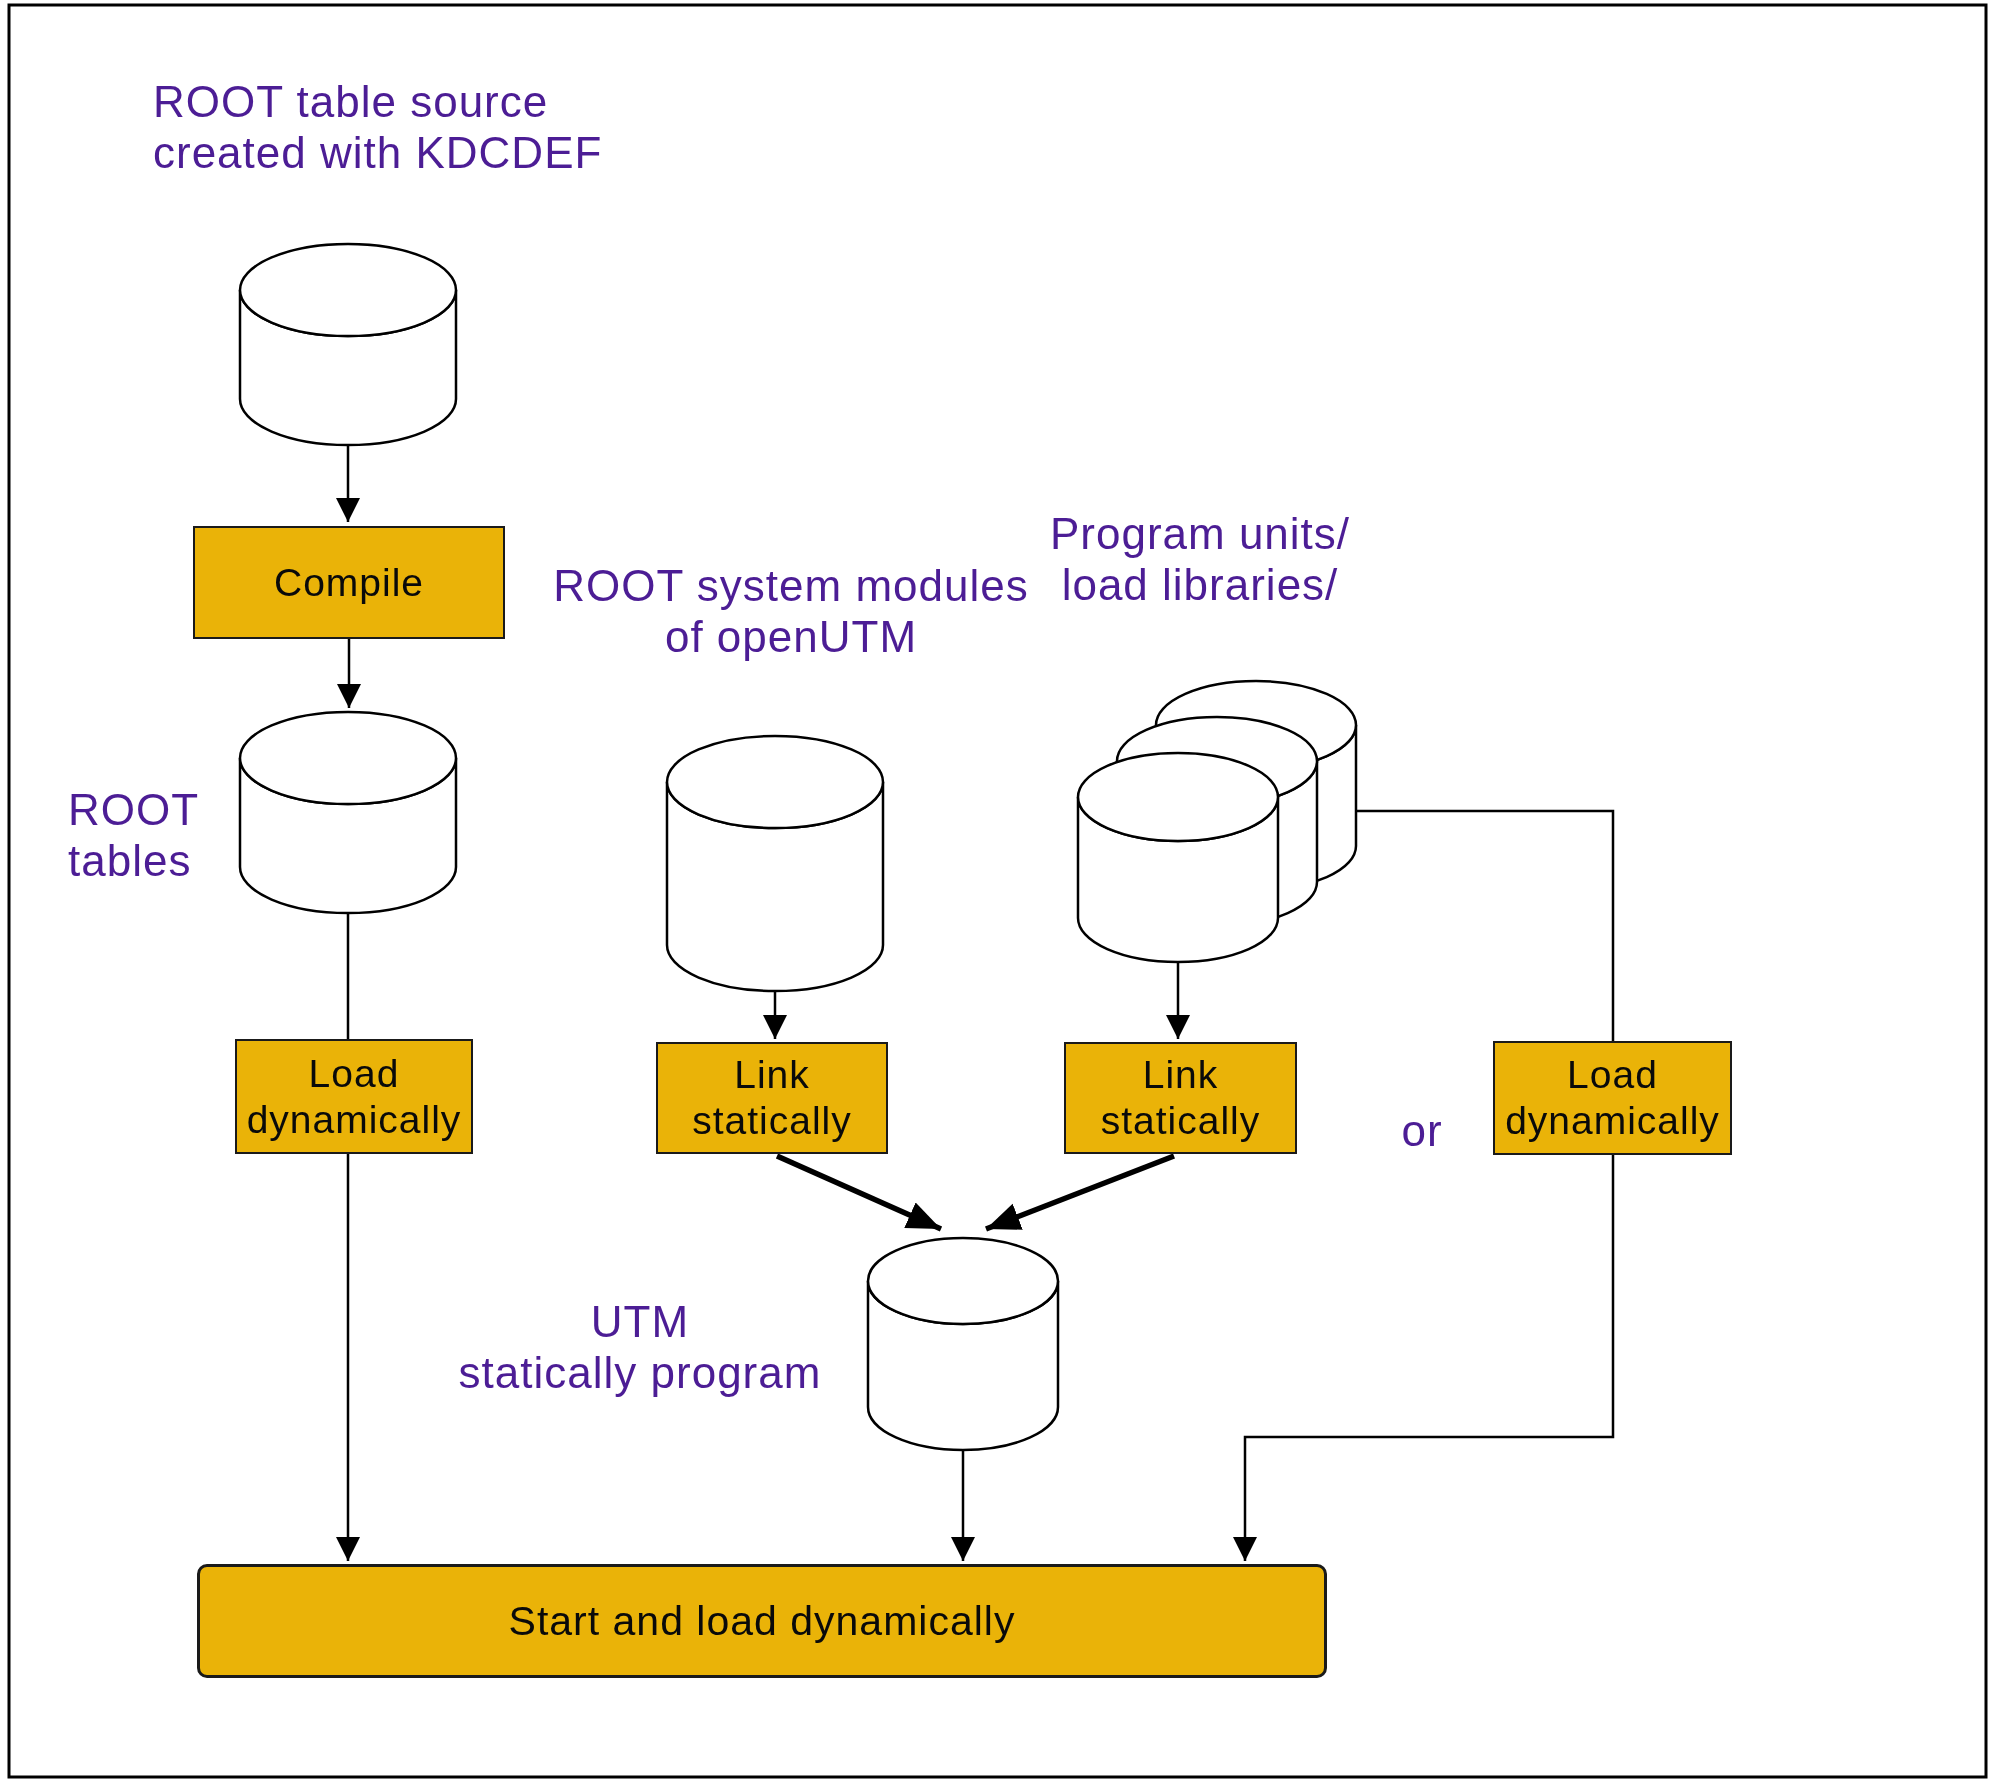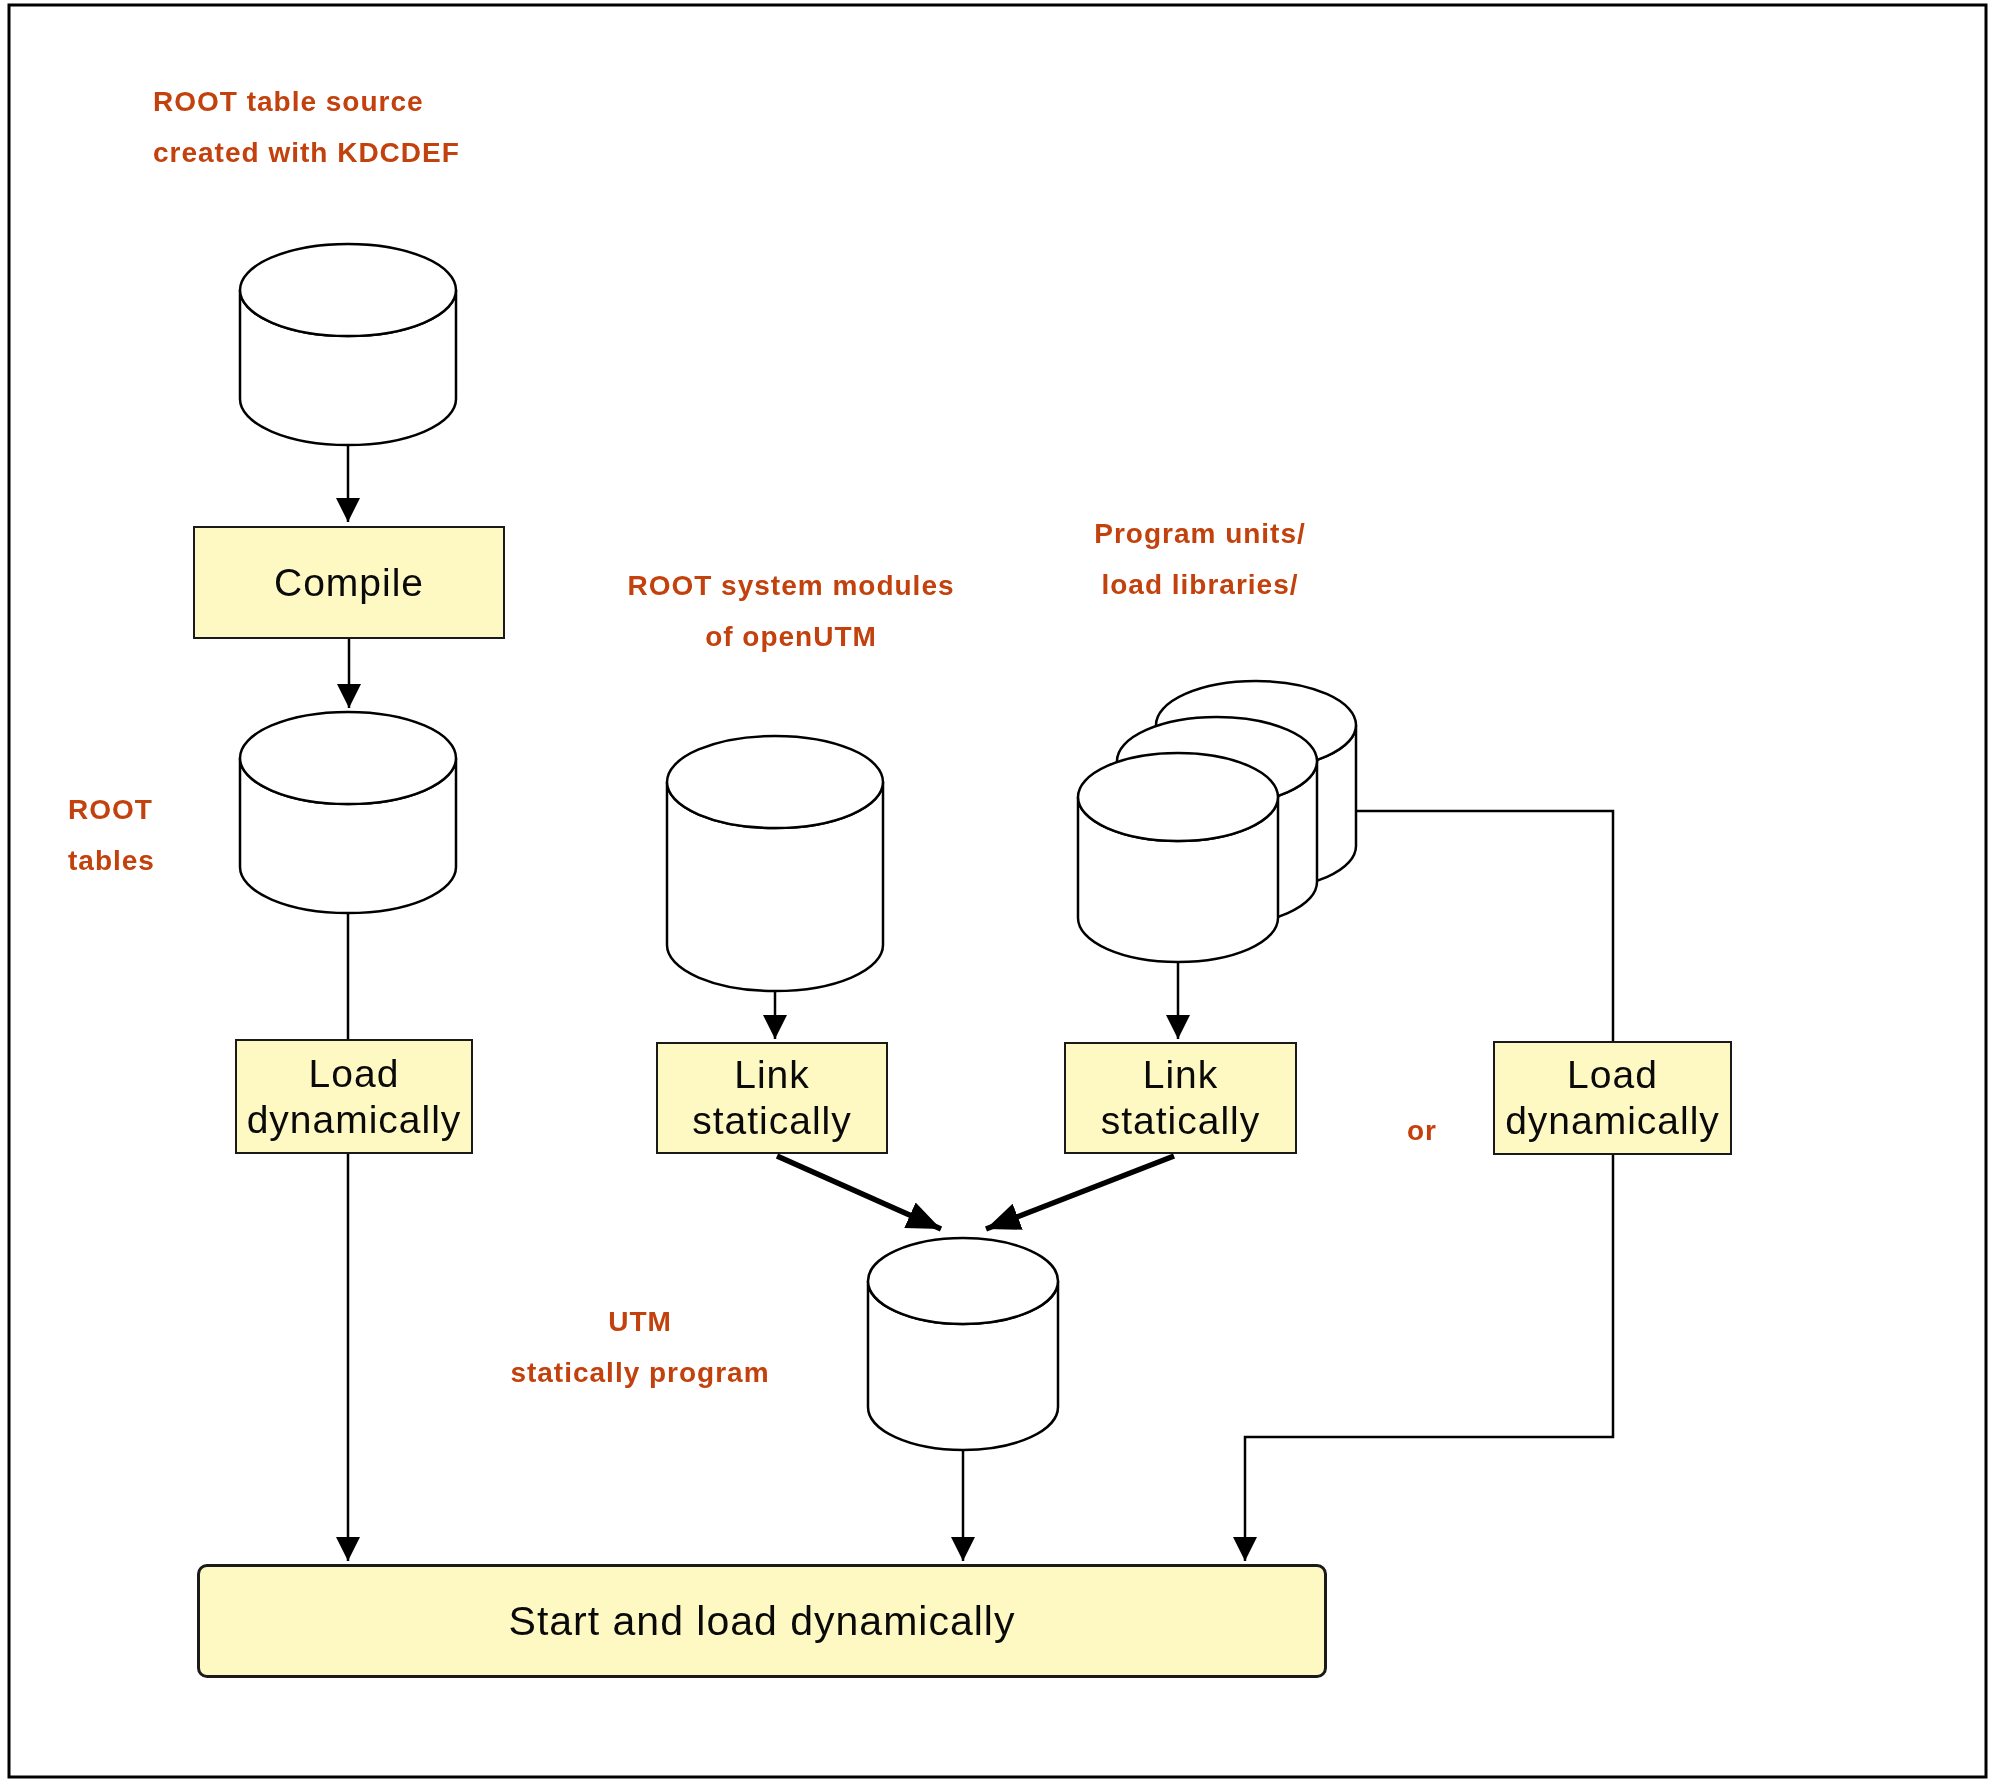--- a/index.html
+++ b/index.html
@@ -13,33 +13,32 @@
     overflow: hidden;
   }
   .layer {
     position: absolute;
     left: 0; top: 0;
     width: 1994px; height: 1785px;
   }
   
   .lbl {
     position: absolute;
-    font-size: 28px;
+    font-size: 44px;
     line-height: 51px;
     letter-spacing: 1px;
     white-space: nowrap;
-    color: #c2410c;
-    font-weight: bold;
+    color: #4c1d95;
   }
   .lbl.center { text-align: center; }
   
   .pbox {
     position: absolute;
     box-sizing: border-box;
-    background: #fef9c3;
+    background: #eab308;
     border: 2px solid #1a1a1a;
     display: flex;
     flex-direction: column;
     align-items: center;
     justify-content: center;
     font-size: 39px;
     line-height: 46px;
     letter-spacing: 1px;
     text-align: center;
   }

